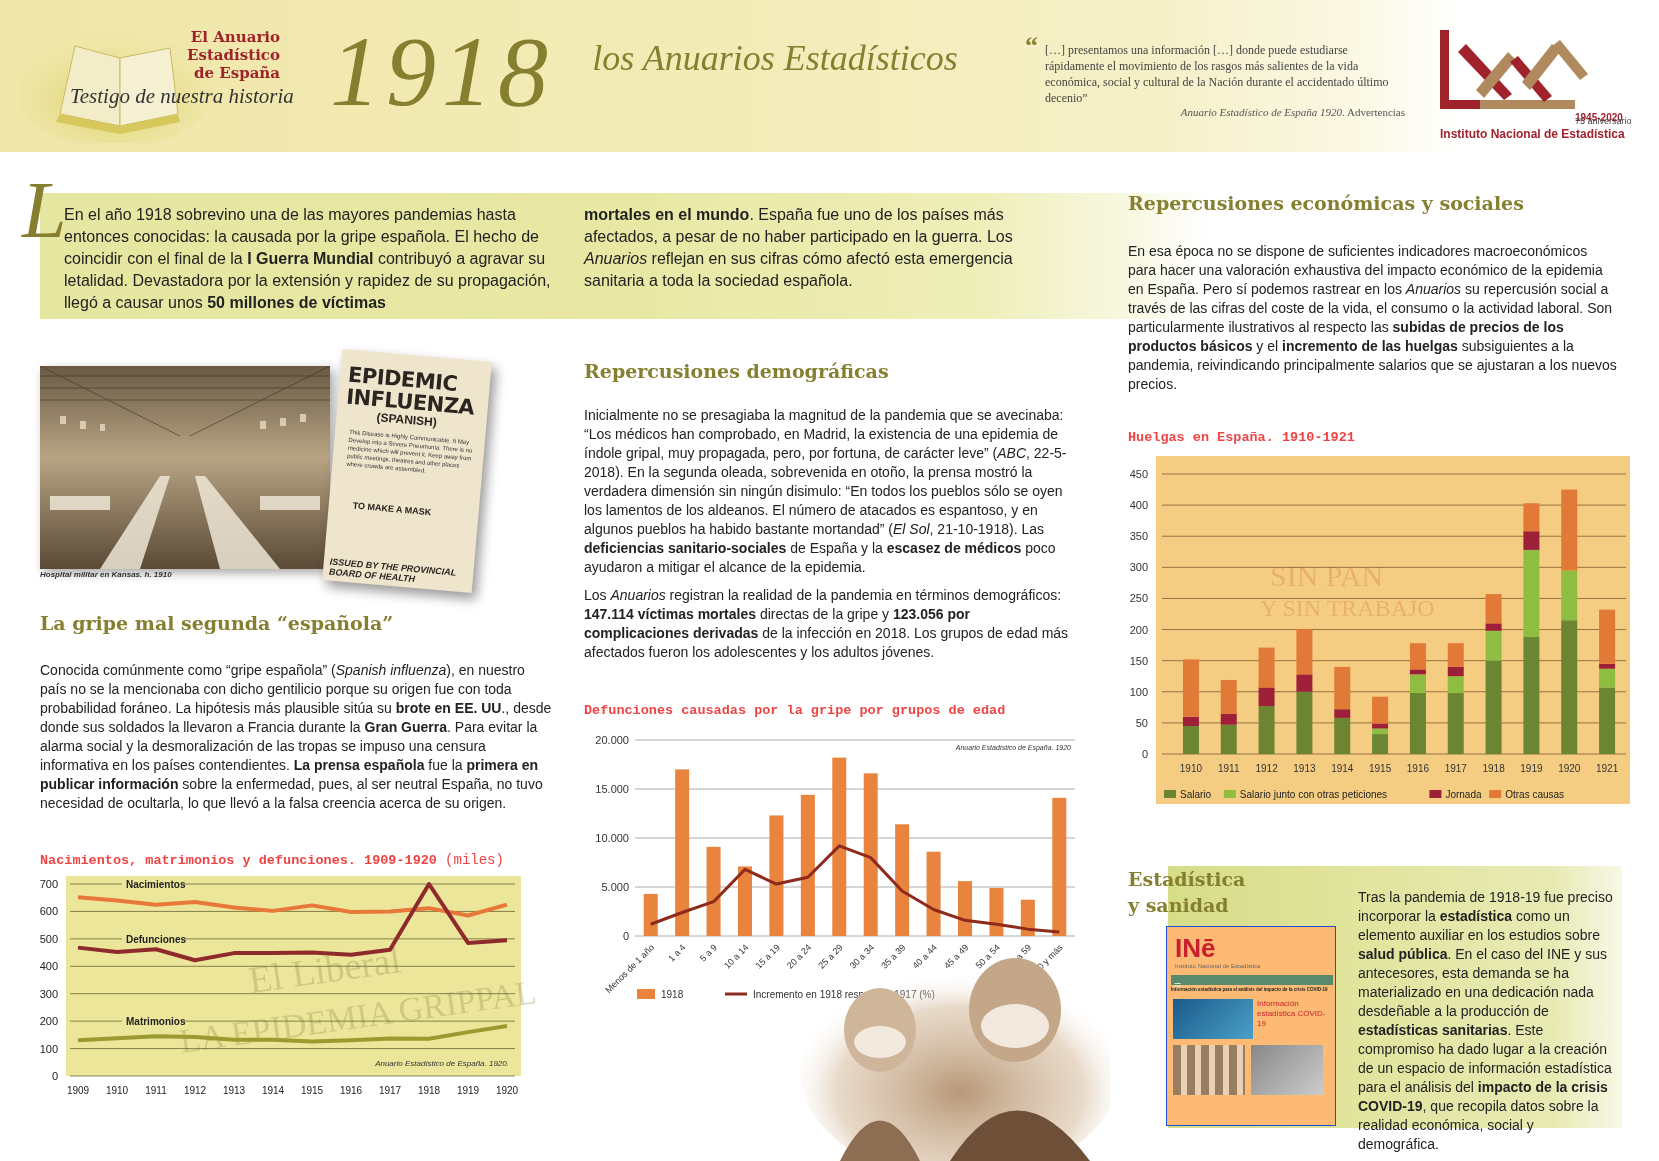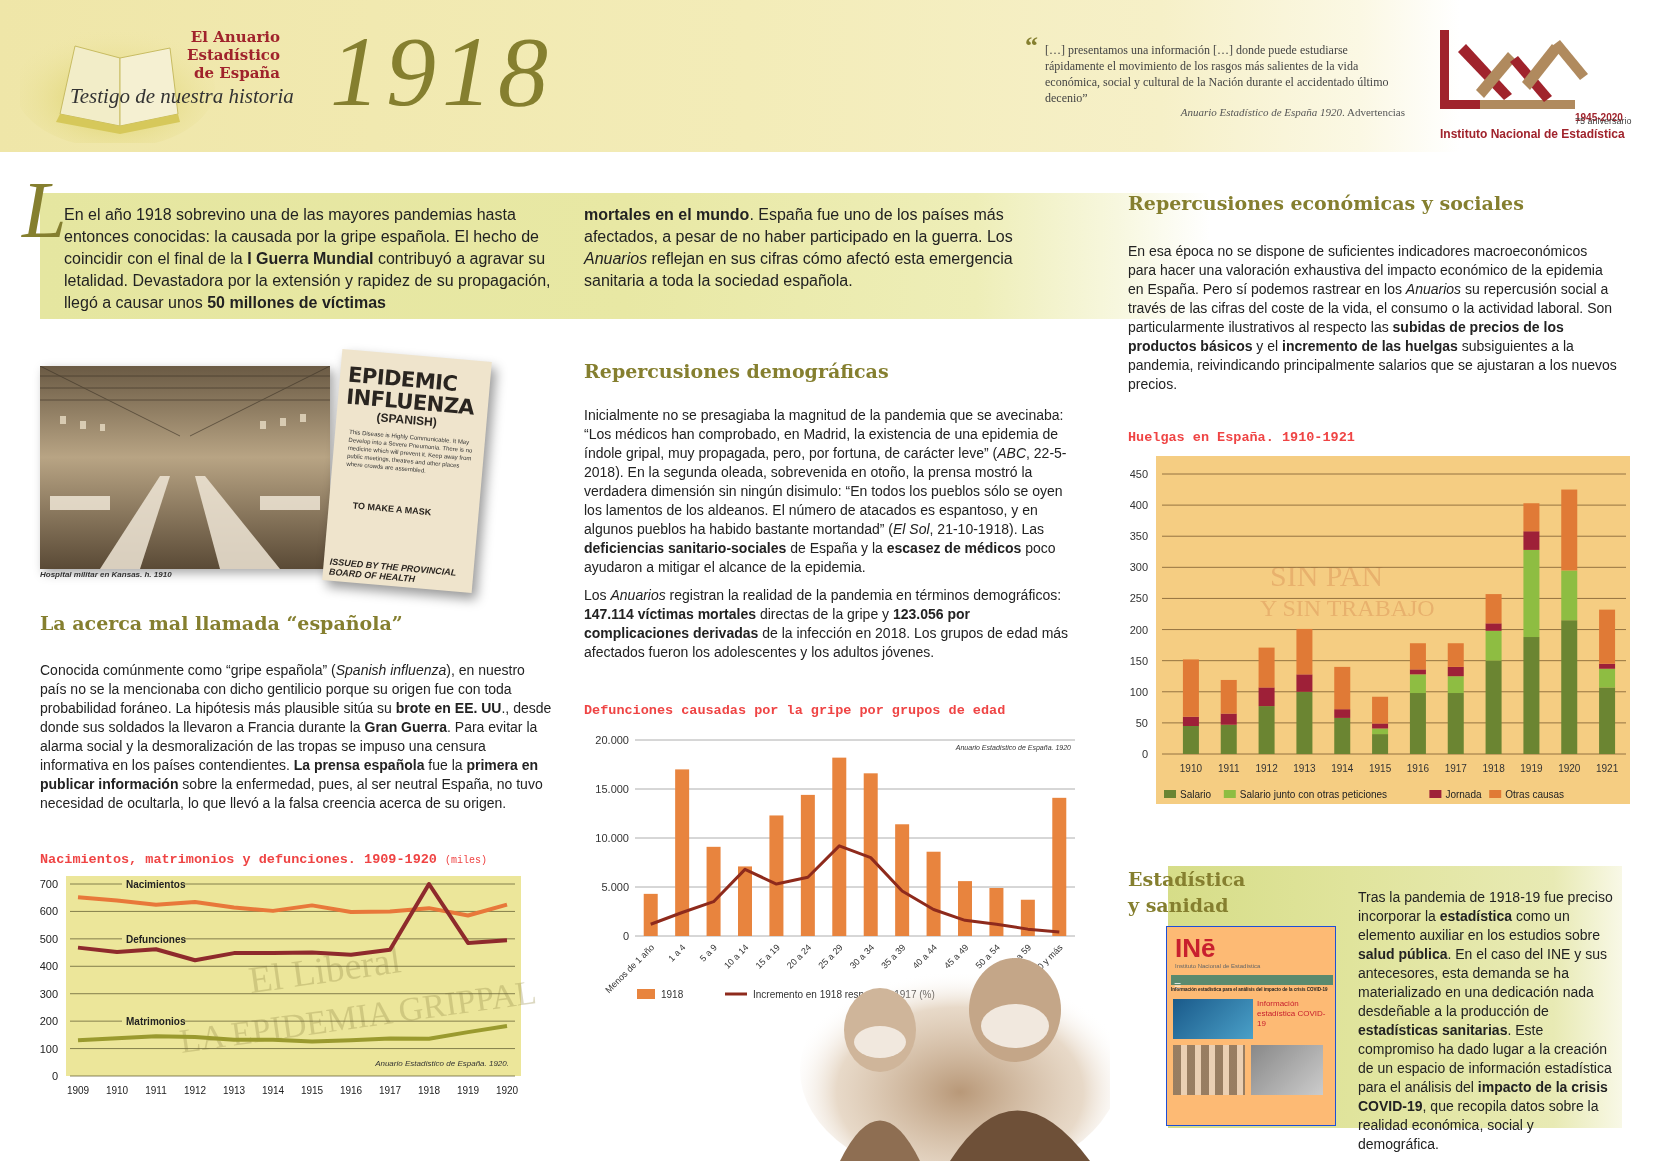--- a/index.html
+++ b/index.html
@@ -41,21 +41,21 @@
   .photo1{left:40px;top:366px;width:290px;height:203px;box-shadow:4px 4px 10px rgba(0,0,0,.35);}
   .photo1-cap{left:40px;top:570px;font-size:8px;font-style:italic;font-weight:bold;color:#333;}
   .poster{left:332px;top:355px;width:150px;height:232px;transform:rotate(5deg);background:#efe4cc;box-shadow:5px 6px 12px rgba(0,0,0,.4);}
   .poster .p1{position:absolute;left:8px;top:14px;font-family:"DejaVu Sans",sans-serif;font-weight:bold;font-size:21px;line-height:22px;color:#2a2520;letter-spacing:-0.5px;}
   .poster .p2{position:absolute;left:40px;top:58px;font-weight:bold;font-size:12px;color:#2a2520;}
   .poster .p3{position:absolute;left:14px;top:78px;width:130px;font-size:6px;line-height:8px;color:#333;}
   .poster .p4{position:absolute;left:24px;top:150px;font-weight:bold;font-size:9px;color:#2a2520;}
   .poster .p5{position:absolute;left:6px;top:208px;font-weight:bold;font-size:9px;color:#2a2520;font-style:italic;}
 
   .chart-title{font-weight:bold;font-size:13.5px;color:#ef4444;font-family:Liberation Mono, monospace;}
-  .chart-title .unit{font-weight:normal;font-size:10px;}
+  .chart-title .unit{font-weight:normal;font-size:14px;}
   .ct-huelgas{left:1128px;top:430px;}
   .ct-def{left:584px;top:703px;}
   .ct-nac{left:40px;top:852px;}
 
   .chart-svg{position:absolute;}
   .salud-band{left:1168px;top:866px;width:454px;height:262px;background:linear-gradient(90deg,#d6dd88 0%,#e0e49c 40%,#e8eab4 85%,#f8f8e6 100%);}
   .ine-shot{left:1166px;top:926px;width:168px;height:198px;background:#fdba74;border:1px solid #1d4ed8;}
   .salud-text{left:1358px;top:874px;width:260px;font-size:14px;line-height:19px;color:#222;}
   .children{left:800px;top:950px;width:310px;height:211px;}
 </style>
@@ -76,20 +76,21 @@
   <path d="M40 96 L100 108 L158 96 L160 104 L100 116 L36 104 Z" fill="#d6c85a"></path>
 </svg>
 <div class="abs anuario">
   <div>El Anuario</div>
   <div>Estadístico</div>
   <div>de España</div>
 </div>
 <div class="abs testigo">Testigo de nuestra historia</div>
 <div class="abs year">1918</div>
 <div class="abs subtitle">
+  <div>los Anuarios Estadísticos</div>
 </div>
 <div class="abs quote">
   <span class="qmark">“</span>
   <span>[…] presentamos una información […] donde puede estudiarse rápidamente el movimiento de los rasgos más salientes de la vida económica, social y cultural de la Nación durante el accidentado último decenio”</span>
 </div>
 <div class="abs quote-src"><i>Anuario Estadístico de España 1920</i><span>. Advertencias</span></div>
 <svg class="abs logo" viewBox="0 0 190 110">
   <rect x="0" y="0" width="9" height="78" fill="#a0232c"></rect>
   <rect x="0" y="70" width="40" height="9" fill="#a0232c"></rect>
   <rect x="40" y="70" width="95" height="9" fill="#b08a5e"></rect>
@@ -155,21 +156,21 @@
   <div class="p1">
       <div>EPIDEMIC</div>
       <div>INFLUENZA</div>
     </div>
   <div class="p2">(SPANISH)</div>
   <div class="p3">This Disease is Highly Communicable. It May Develop into a Severe Pneumonia. There is no medicine which will prevent it. Keep away from public meetings, theatres and other places where crowds are assembled.</div>
   <div class="p4">TO MAKE A MASK</div>
   <div class="p5">ISSUED BY THE PROVINCIAL BOARD OF HEALTH</div>
 </div>
 
-<h2 class="abs section sec-gripe">La acerca mal llamada “española”</h2>
+<h2 class="abs section sec-gripe">La gripe mal segunda “española”</h2>
 <div class="abs body-text gripe-text">
     <p><span>Conocida comúnmente como “gripe española” (</span><i>Spanish influenza</i><span>), en nuestro país no se la mencionaba con dicho gentilicio porque su origen fue con toda probabilidad foráneo. La hipótesis más plausible sitúa su </span><b>brote en EE. UU</b><span>., desde donde sus soldados la llevaron a Francia durante la </span><b>Gran Guerra</b><span>. Para evitar la alarma social y la desmoralización de las tropas se impuso una censura informativa en los países contendientes. </span><b>La prensa española</b><span> fue la </span><b>primera en publicar información</b><span> sobre la enfermedad, pues, al ser neutral España, no tuvo necesidad de ocultarla, lo que llevó a la falsa creencia acerca de su origen.</span></p>
   </div>
 
 <div class="abs chart-title ct-nac"><span>Nacimientos, matrimonios y defunciones. 1909-1920</span> <span class="unit">(miles)</span></div>
 <div class="abs chart-title ct-def">Defunciones causadas por la gripe por grupos de edad</div>
 <div class="abs chart-title ct-huelgas">Huelgas en España. 1910-1921</div>
 
 <svg class="chart-svg" id="chart-nac" style="left:30px;top:872px;width:530px;height:260px">
     <rect x="36" y="4" width="455" height="200" fill="#ece69a"></rect>

